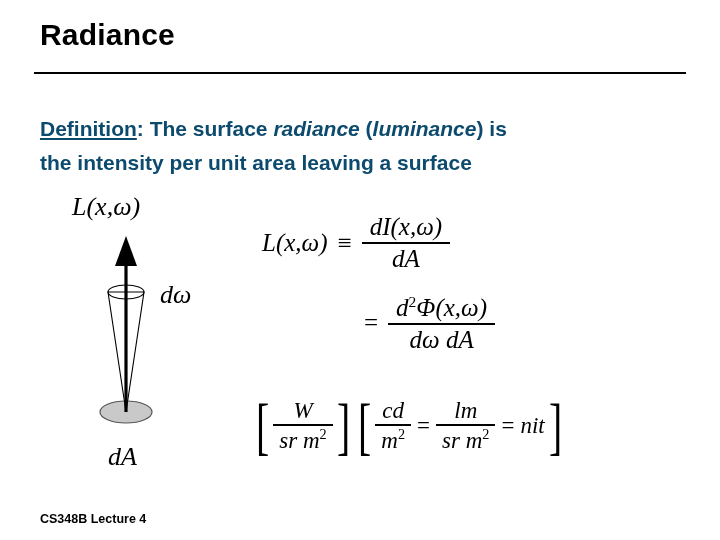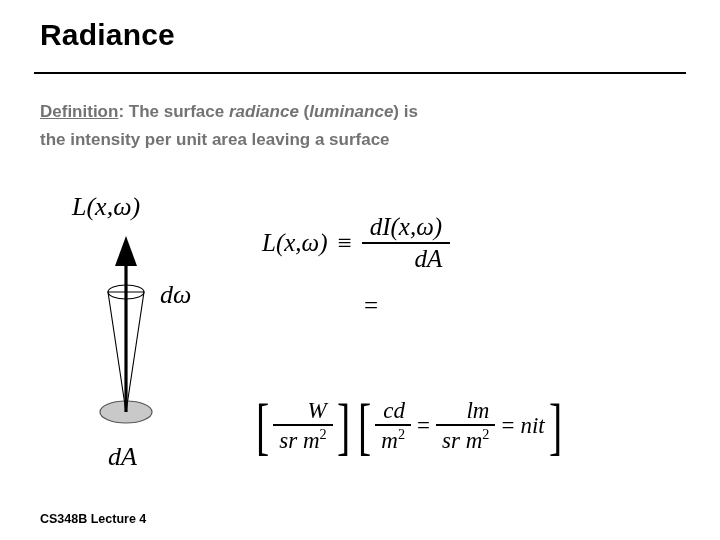--- a/index.html
+++ b/index.html
@@ -32,25 +32,25 @@
     position: absolute;
     left: 34px;
     top: 72px;
     width: 652px;
     height: 2px;
     background: #000000;
   }
   .definition {
     position: absolute;
     left: 40px;
-    top: 98px;
+    top: 112px;
     width: 640px;
-    font-size: 17px;
-    font-weight: bold;
-    color: #737373;
+    font-size: 21px;
+    font-weight: bold;
+    color: #0c4a6e;
     line-height: 1.62;
   }
   .definition .underline {
     text-decoration: underline;
   }
   .definition .ital {
     font-style: italic;
   }
 
   
@@ -106,21 +106,21 @@
   .eqrow.row1 { margin-left: 12px; }
   .eqrow.row2 { margin-left: 104px; margin-top: 18px; }
   .lhs { white-space: nowrap; }
   .relop {
     margin: 0 10px;
     font-style: normal;
   }
   .frac {
     display: inline-flex;
     flex-direction: column;
-    align-items: flex-end;
+    align-items: center;
     vertical-align: middle;
   }
   .frac .num, .frac .den {
     padding: 1px 8px;
     white-space: nowrap;
   }
   .frac .bar {
     width: 100%;
     height: 1.6px;
     background: #000000;
@@ -215,20 +215,25 @@
       <span class="relop">≡</span>
       <span class="frac">
         <span class="num">dI(x,ω)</span>
         <span class="bar"></span>
         <span class="den">dA</span>
       </span>
     </div>
 
     <div class="eqrow row2">
       <span class="relop">=</span>
+      <span class="frac">
+        <span class="num"><span>d</span><sup class="exp">2</sup><span>Φ(x,ω)</span></span>
+        <span class="bar"></span>
+        <span class="den">dω dA</span>
+      </span>
     </div>
   </div>
 
   <div class="units">
     <span class="bracket">[</span>
     <span class="frac">
       <span class="num">W</span>
       <span class="bar"></span>
       <span class="den"><span>sr m</span><sup class="exp">2</sup></span>
     </span>

